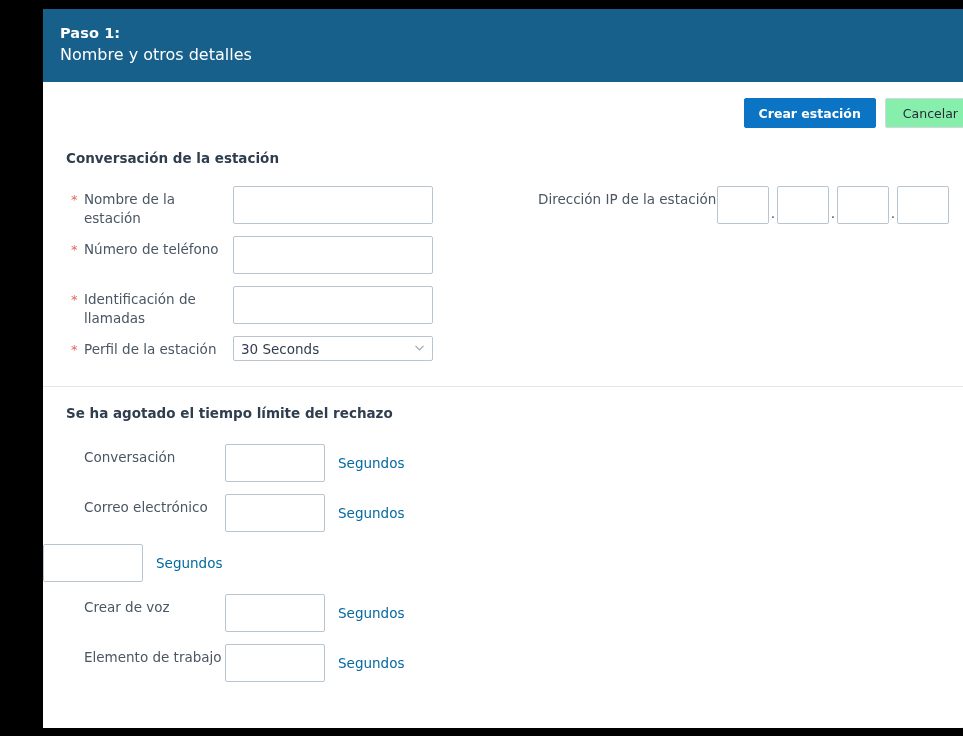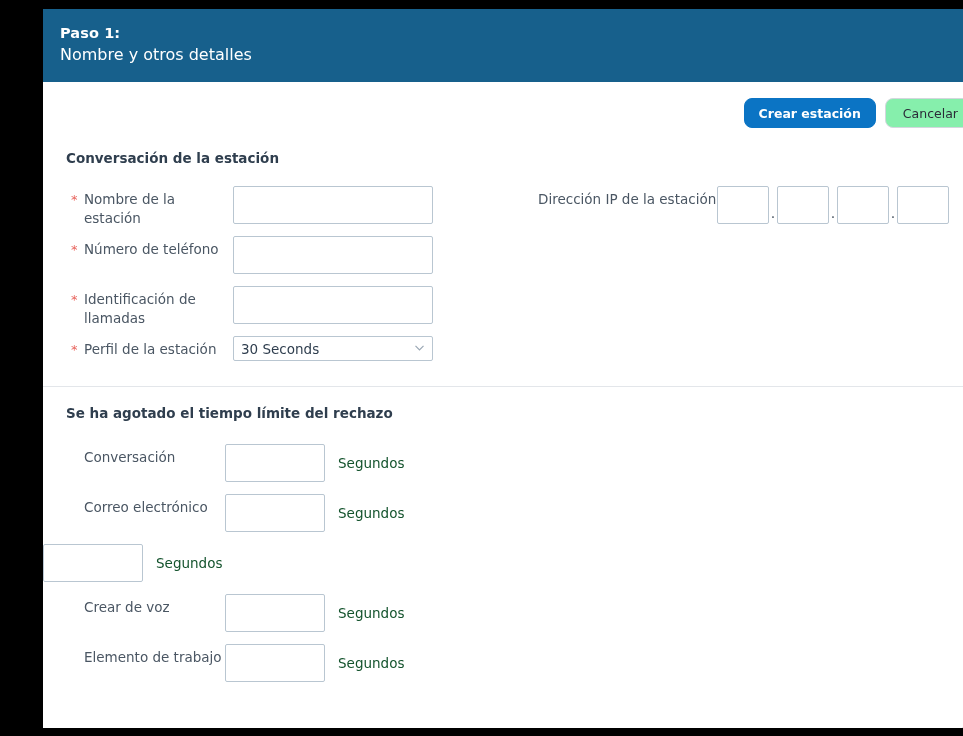--- a/index.html
+++ b/index.html
@@ -68,21 +68,21 @@
     padding-right: 16px;
     gap: 9px;
   }
   .btn {
     box-sizing: border-box;
     height: 30px;
     display: inline-flex;
     align-items: center;
     justify-content: center;
     font-size: 12.5px;
-    border-radius: 8px;
+    border-radius: 2px;
     cursor: pointer;
     white-space: nowrap;
   }
   .btn-primary {
     background: #0b74c4;
     color: #ffffff;
     font-weight: bold;
     border: 1px solid #0b74c4;
     padding: 0 14px;
   }
@@ -216,21 +216,21 @@
     text-align: center;
     font-size: 14px;
     line-height: 14px;
     color: #4a5663;
     padding-bottom: 4px;
   }
 
   
   .suffix {
     font-size: 13.5px;
-    color: #14532d;
+    color: #0369a1;
     margin-left: 13px;
     line-height: 38px;
   }
   .control-with-suffix {
     display: flex;
     align-items: center;
   }
 
   
   #section-timeout .field-label {

